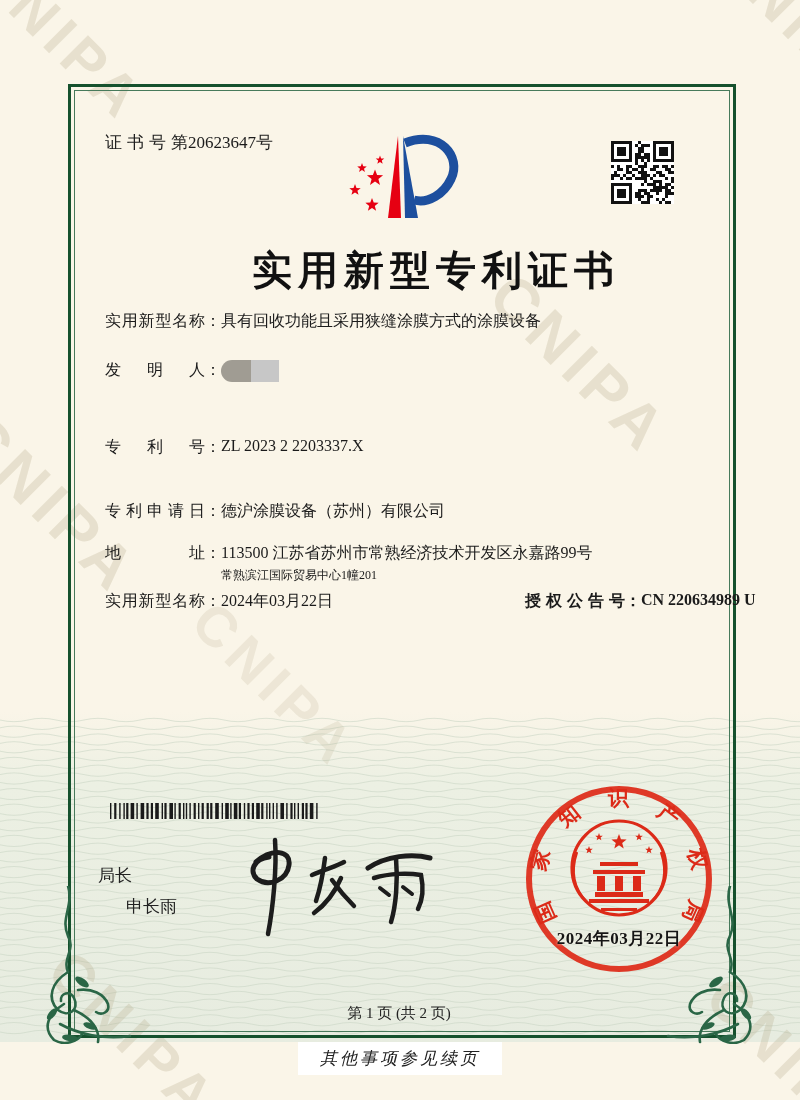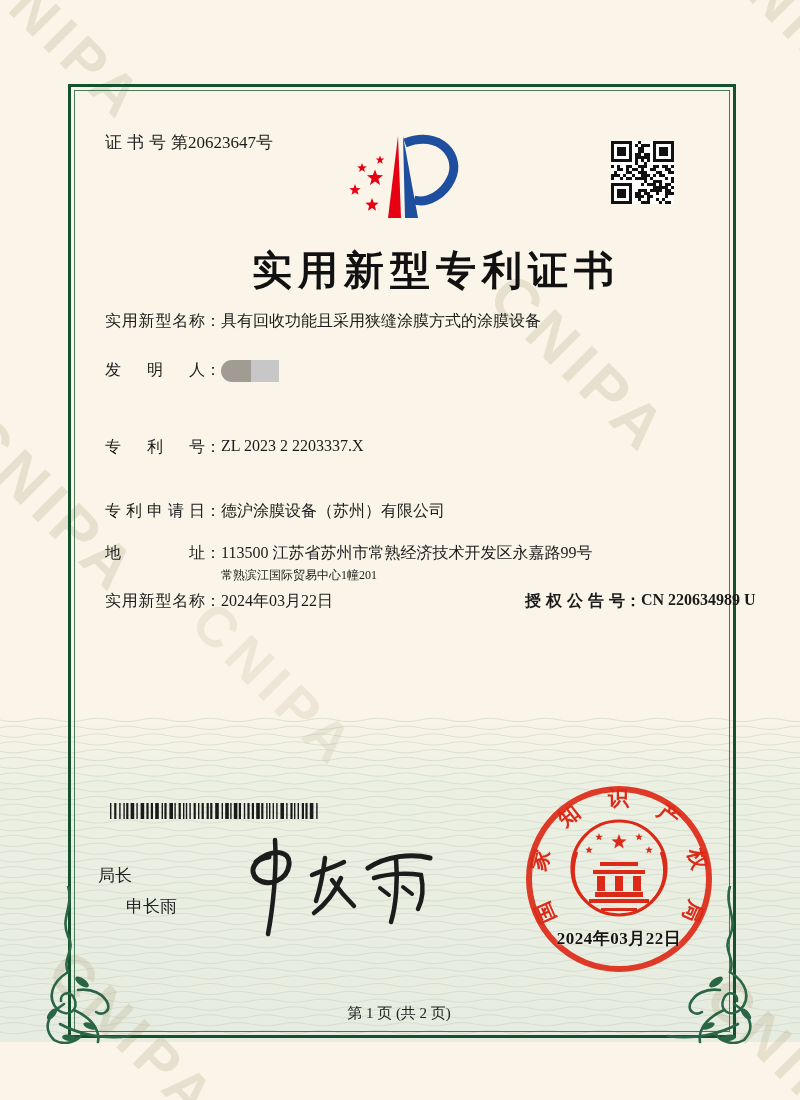--- a/index.html
+++ b/index.html
@@ -439,14 +439,17 @@
         <path d="M14 8 h8 v15 h-8 z"></path>
         <path d="M-24 24 h48 v5 h-48 z"></path>
         <path d="M-30 31 h60 v4 h-60 z"></path>
         <path d="M-18 40 h36 v3 h-36 z"></path>
       </g>
     </svg>
     <div class="seal-date">2024年03月22日</div>
   </div>
 
   <div class="page-num">第 1 页 (共 2 页)</div>
+  <div class="cont-note">
+    <span>其他事项参见续页</span>
+  </div>
 
 </div>
 
 </body></html>

